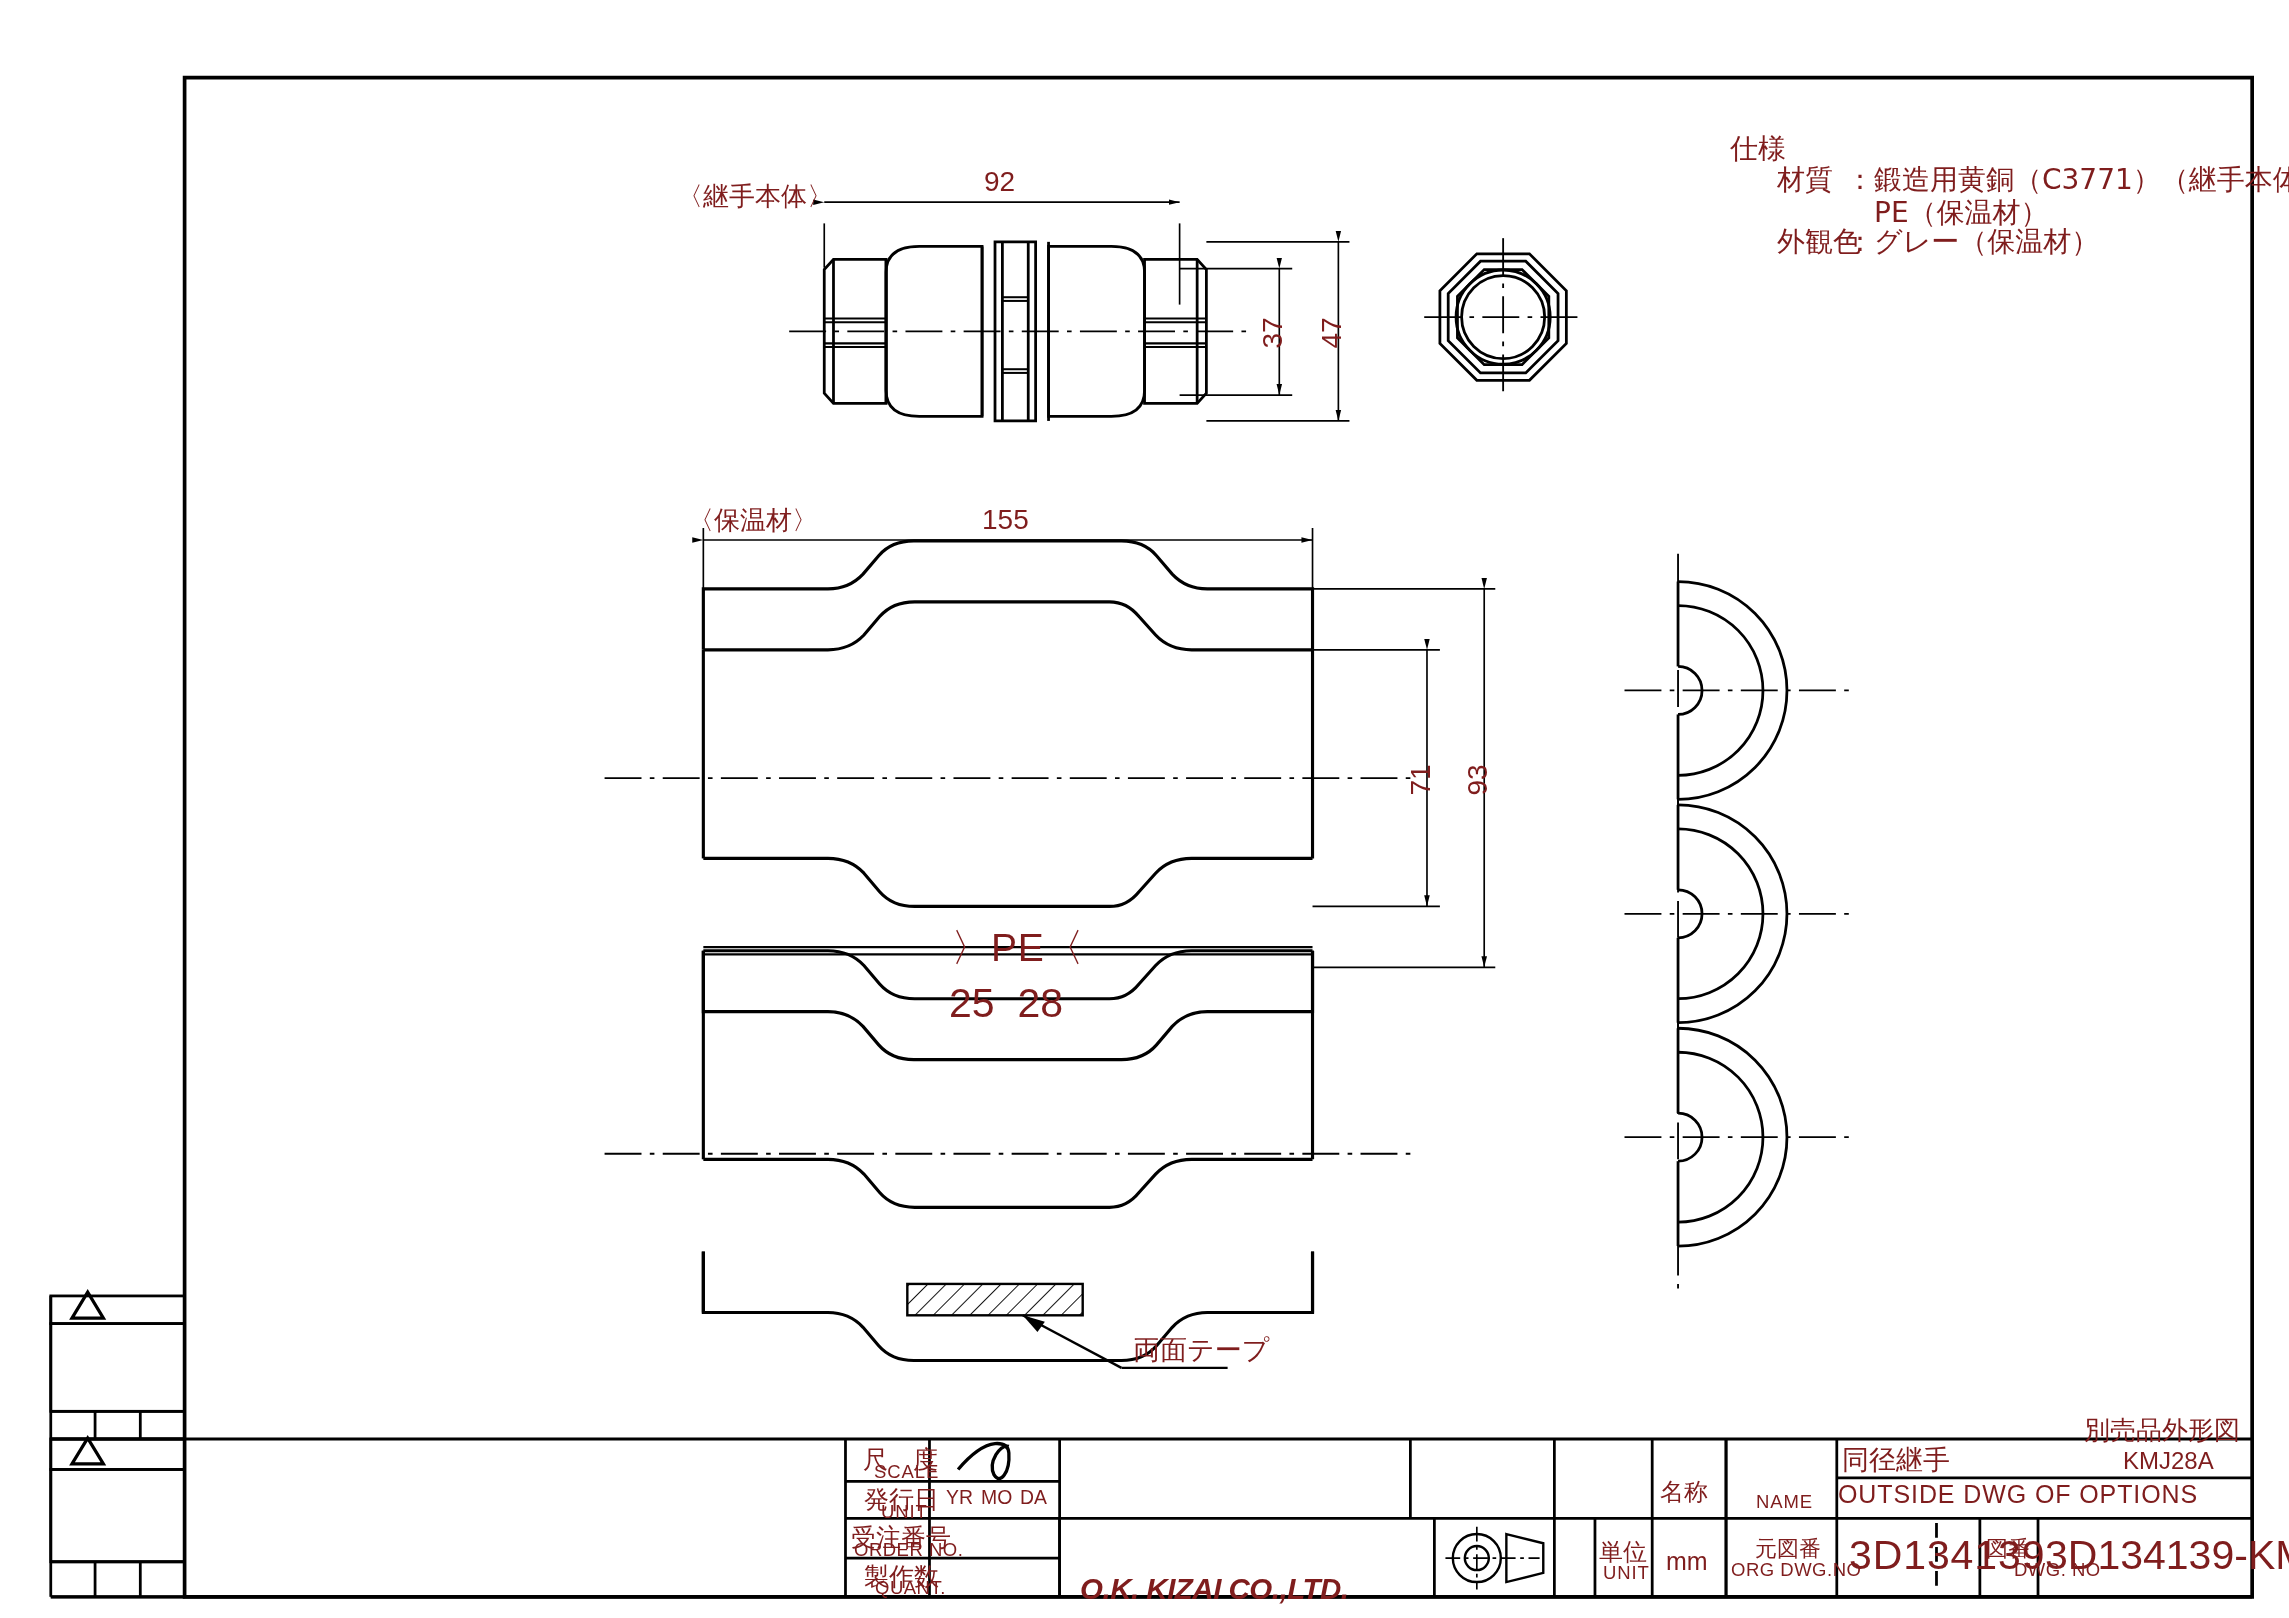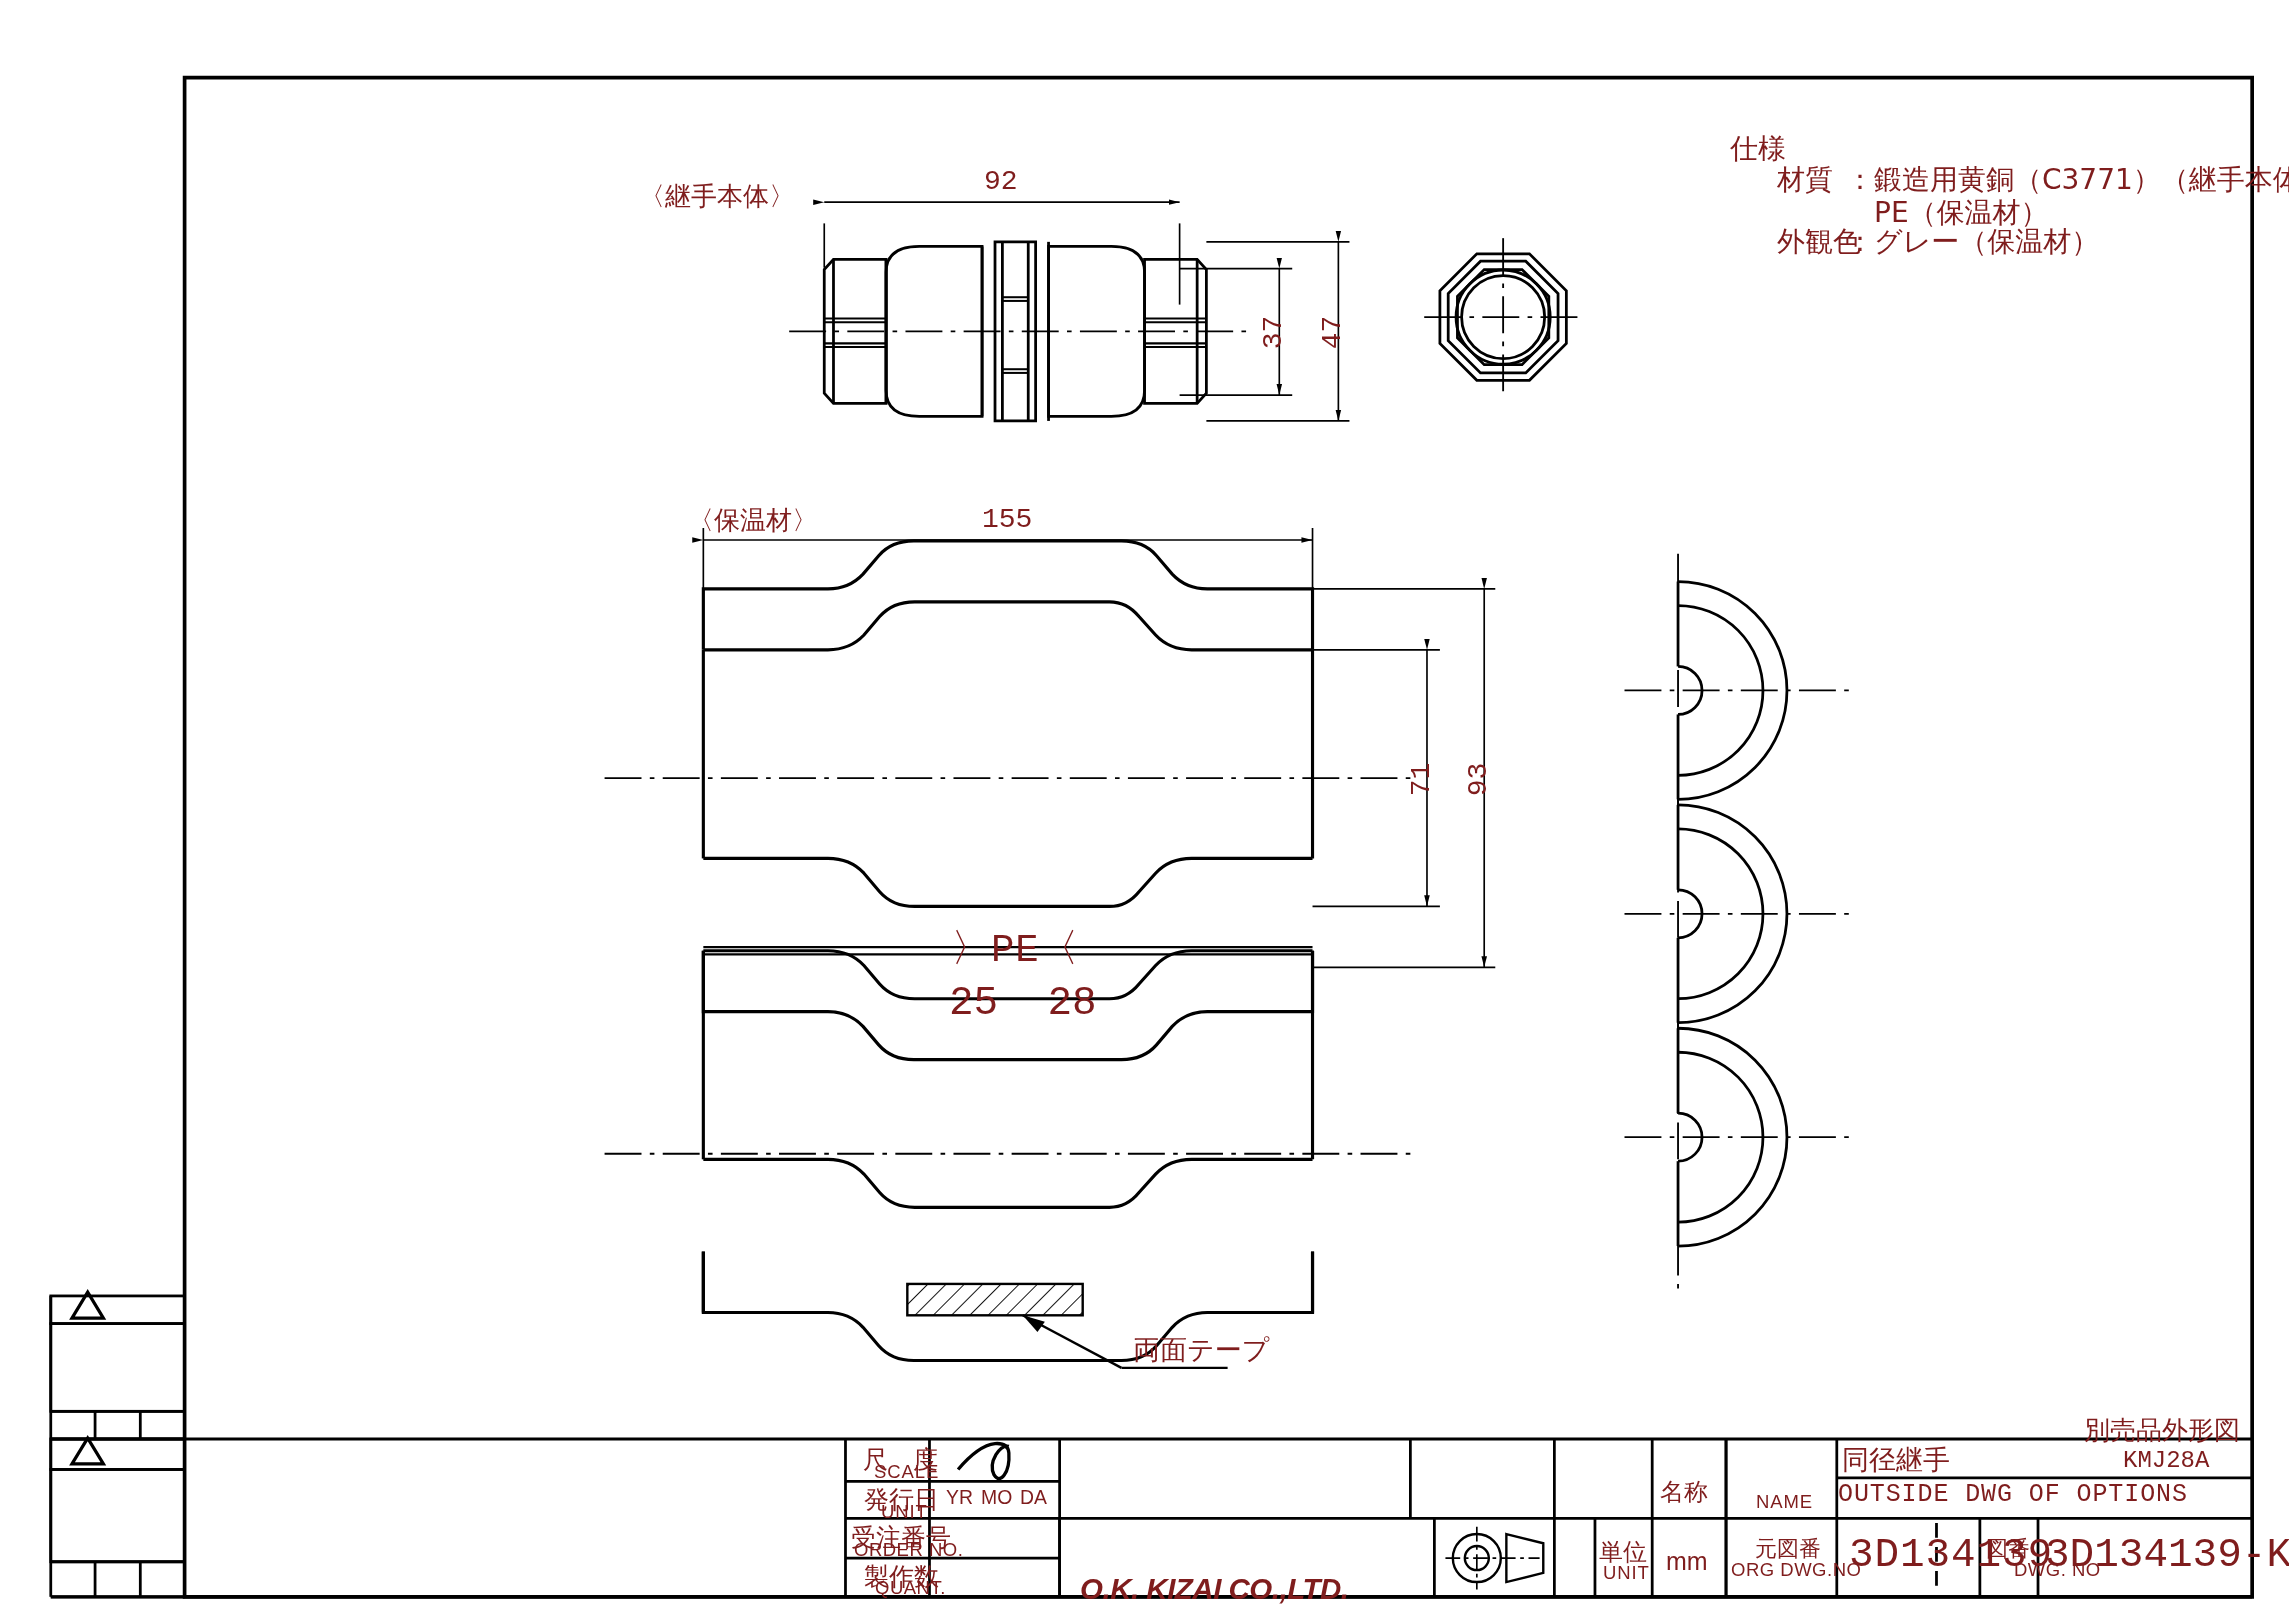--- a/index.html
+++ b/index.html
@@ -5,21 +5,21 @@
   html,body{margin:0;padding:0;background:#ffffff;}
   body{
     width:2290px;height:1619px;position:relative;overflow:hidden;
     font-family:"Liberation Sans","DejaVu Sans",sans-serif;
     color:#000;
   }
   .sheet{position:absolute;inset:0;}
   svg{position:absolute;top:0;left:0;width:2290px;height:1619px;}
   .txt{position:absolute;white-space:pre;color:#7f1d1d;}
   .jp{font-family:"DejaVu Sans","Liberation Sans",sans-serif;}
-  .mono{font-family:Liberation Mono, monospace;}
+  .mono{font-family:Liberation Sans, sans-serif;}
   .vert{transform-origin:center center;}
 </style>
 </head>
 <body>
 
 <div class="sheet">
 
 <svg viewBox="0 0 2481 1754" xmlns="http://www.w3.org/2000/svg">
   <defs>
     <marker id="arrS" markerWidth="14" markerHeight="14" refX="12" refY="4" orient="auto" markerUnits="userSpaceOnUse">
@@ -288,21 +288,21 @@
 
 <div class="txt jp" style="left:1730px;top:130px;font-size:28px;">仕様</div>
 <div class="txt jp" style="left:1777px;top:161px;font-size:28px;">材質</div>
 <div class="txt jp" style="left:1846px;top:161px;font-size:28px;">：</div>
 <div class="txt jp" style="left:1874px;top:161px;font-size:28px;">鍛造用黄銅（C3771）（継手本体）</div>
 <div class="txt jp" style="left:1874px;top:194px;font-size:28px;">PE（保温材）</div>
 <div class="txt jp" style="left:1777px;top:223px;font-size:28px;">外観色</div>
 <div class="txt jp" style="left:1846px;top:223px;font-size:28px;">：</div>
 <div class="txt jp" style="left:1874px;top:223px;font-size:28px;">グレー（保温材）</div>
 
-<div class="txt jp" style="left:639px;top:179px;font-size:26px;">〈継手本体〉</div>
+<div class="txt jp" style="left:677px;top:179px;font-size:26px;">〈継手本体〉</div>
 <div class="txt jp" style="left:688px;top:503px;font-size:26px;">〈保温材〉</div>
 
 <div class="txt mono" style="left:984px;top:166px;font-size:28px;">92</div>
 <div class="txt mono vert" style="left:1257px;top:317px;font-size:28px;transform:rotate(-90deg);">37</div>
 <div class="txt mono vert" style="left:1316px;top:317px;font-size:28px;transform:rotate(-90deg);">47</div>
 <div class="txt mono" style="left:982px;top:504px;font-size:28px;">155</div>
 <div class="txt mono vert" style="left:1405px;top:764px;font-size:28px;transform:rotate(-90deg);">71</div>
 <div class="txt mono vert" style="left:1462px;top:764px;font-size:28px;transform:rotate(-90deg);">93</div>
 
 <div class="txt mono" style="left:951px;top:921px;font-size:39px;letter-spacing:0.9px;">〉PE〈</div>

